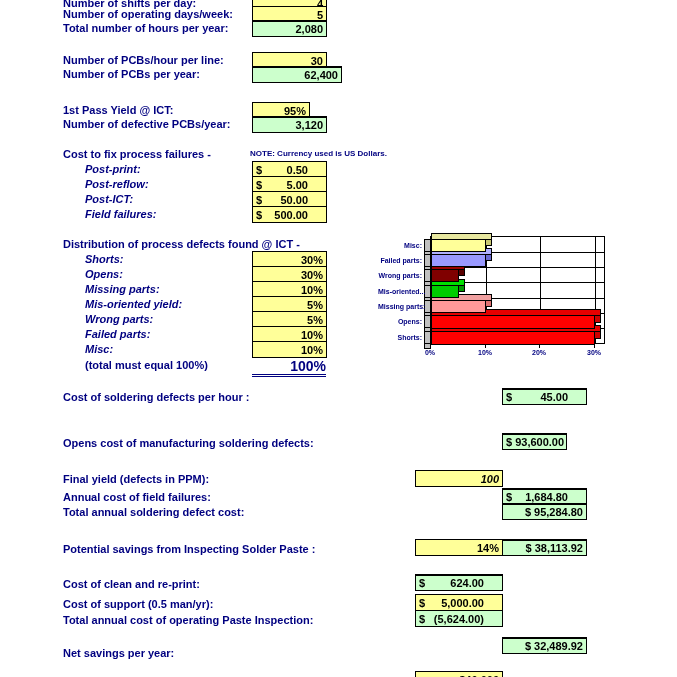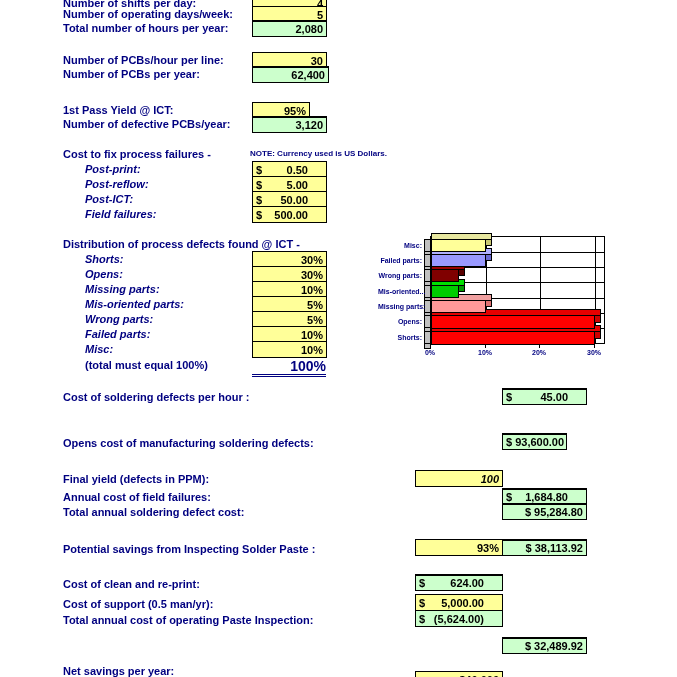--- a/index.html
+++ b/index.html
@@ -113,21 +113,21 @@
   <div class="lbl" style="left:63px;top:8px;">Number of operating days/week:</div>
   <div class="cell input" style="left:252px;top:6px;width:75px;">5</div>
 
   <div class="lbl" style="left:63px;top:22px;">Total number of hours per year:</div>
   <div class="cell output dbl" style="left:252px;top:20px;width:75px;">2,080</div>
 
   <div class="lbl" style="left:63px;top:54px;">Number of PCBs/hour per line:</div>
   <div class="cell input" style="left:252px;top:52px;width:75px;">30</div>
 
   <div class="lbl" style="left:63px;top:68px;">Number of PCBs per year:</div>
-  <div class="cell output dbl" style="left:252px;top:66px;width:77px;">62,400</div>
+  <div class="cell output dbl" style="left:252px;top:66px;width:90px;">62,400</div>
 
   <div class="lbl" style="left:63px;top:104px;">1st Pass Yield @ ICT:</div>
   <div class="cell input" style="left:252px;top:102px;width:58px;">95%</div>
 
   <div class="lbl" style="left:63px;top:118px;">Number of defective PCBs/year:</div>
   <div class="cell output dbl" style="left:252px;top:116px;width:75px;">3,120</div>
 
   <div class="lbl" style="left:63px;top:148px;">Cost to fix process failures -</div>
   <div class="note" style="left:250px;top:149px;">NOTE: Currency used is US Dollars.</div>
 
@@ -159,21 +159,21 @@
 
   <div class="lbl ital" style="left:85px;top:253px;">Shorts:</div>
   <div class="cell input" style="left:252px;top:251px;width:75px;">30%</div>
 
   <div class="lbl ital" style="left:85px;top:268px;">Opens:</div>
   <div class="cell input" style="left:252px;top:266px;width:75px;">30%</div>
 
   <div class="lbl ital" style="left:85px;top:283px;">Missing parts:</div>
   <div class="cell input" style="left:252px;top:281px;width:75px;">10%</div>
 
-  <div class="lbl ital" style="left:85px;top:298px;">Mis-oriented parts:</div>
+  <div class="lbl ital" style="left:85px;top:298px;">Mis-oriented yield:</div>
   <div class="cell input" style="left:252px;top:296px;width:75px;">5%</div>
 
   <div class="lbl ital" style="left:85px;top:313px;">Wrong parts:</div>
   <div class="cell input" style="left:252px;top:311px;width:75px;">5%</div>
 
   <div class="lbl ital" style="left:85px;top:328px;">Failed parts:</div>
   <div class="cell input" style="left:252px;top:326px;width:75px;">10%</div>
 
   <div class="lbl ital" style="left:85px;top:343px;">Misc:</div>
   <div class="cell input" style="left:252px;top:341px;width:75px;">10%</div>
@@ -269,40 +269,40 @@
   <div class="lbl" style="left:63px;top:491px;">Annual cost of field failures:</div>
   <div class="cell output dbl cur" style="left:502px;top:488px;width:85px;">
     <span class="cs">$</span>
     <span class="amt">1,684.80</span>
   </div>
 
   <div class="lbl" style="left:63px;top:506px;">Total annual soldering defect cost:</div>
   <div class="cell output dbl" style="left:502px;top:503px;width:85px;">$ 95,284.80</div>
 
   <div class="lbl" style="left:63px;top:543px;">Potential savings from Inspecting Solder Paste :</div>
-  <div class="cell input" style="left:415px;top:539px;width:88px;">93%</div>
+  <div class="cell input" style="left:415px;top:539px;width:88px;">14%</div>
   <div class="cell output dbl" style="left:502px;top:539px;width:85px;">$ 38,113.92</div>
 
   <div class="lbl" style="left:63px;top:578px;">Cost of clean and re-print:</div>
   <div class="cell output dbl cur" style="left:415px;top:574px;width:88px;">
     <span class="cs">$</span>
     <span class="amt">624.00</span>
   </div>
 
   <div class="lbl" style="left:63px;top:598px;">Cost of support (0.5 man/yr):</div>
   <div class="cell input cur" style="left:415px;top:594px;width:88px;">
     <span class="cs">$</span>
     <span class="amt">5,000.00</span>
   </div>
 
   <div class="lbl" style="left:63px;top:614px;">Total annual cost of operating Paste Inspection:</div>
   <div class="cell output cur" style="left:415px;top:610px;width:88px;">
     <span class="cs">$</span>
     <span class="amt">(5,624.00)</span>
   </div>
 
-  <div class="lbl" style="left:63px;top:665px;">Net savings per year:</div>
+  <div class="lbl" style="left:63px;top:647px;">Net savings per year:</div>
   <div class="cell output dbl" style="left:502px;top:637px;width:85px;">$ 32,489.92</div>
 
   <div class="lbl" style="left:63px;top:676px;">Purchase Cost of Inspection System with training:</div>
   <div class="cell input" style="left:415px;top:671px;width:88px;">$40,000</div>
 
 </div>
 
 </body></html>

